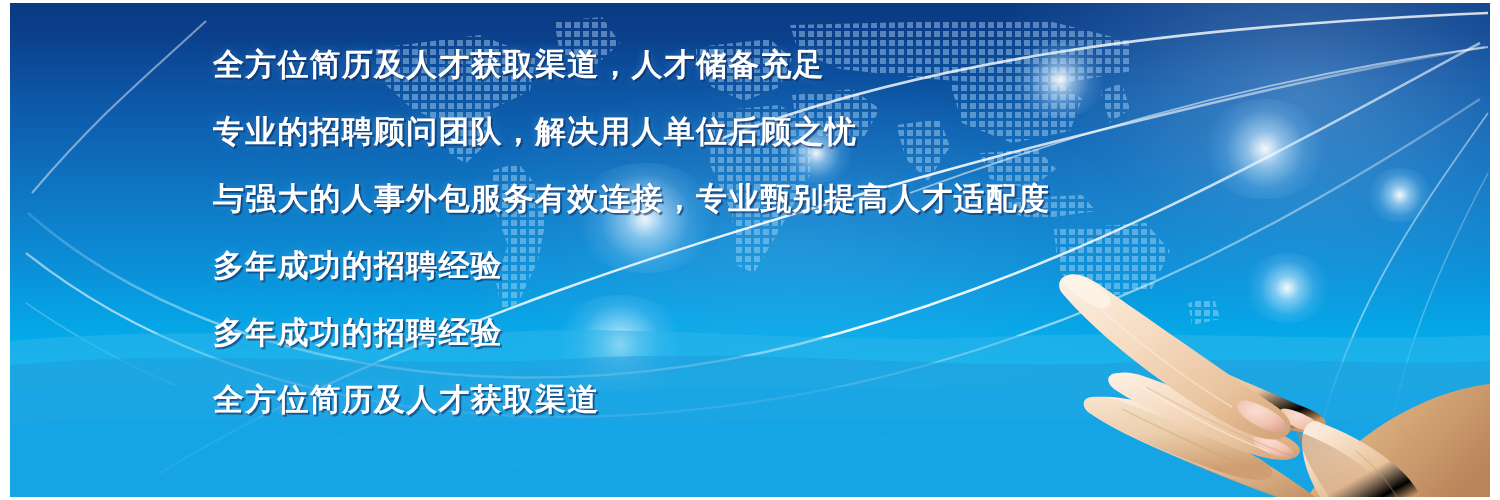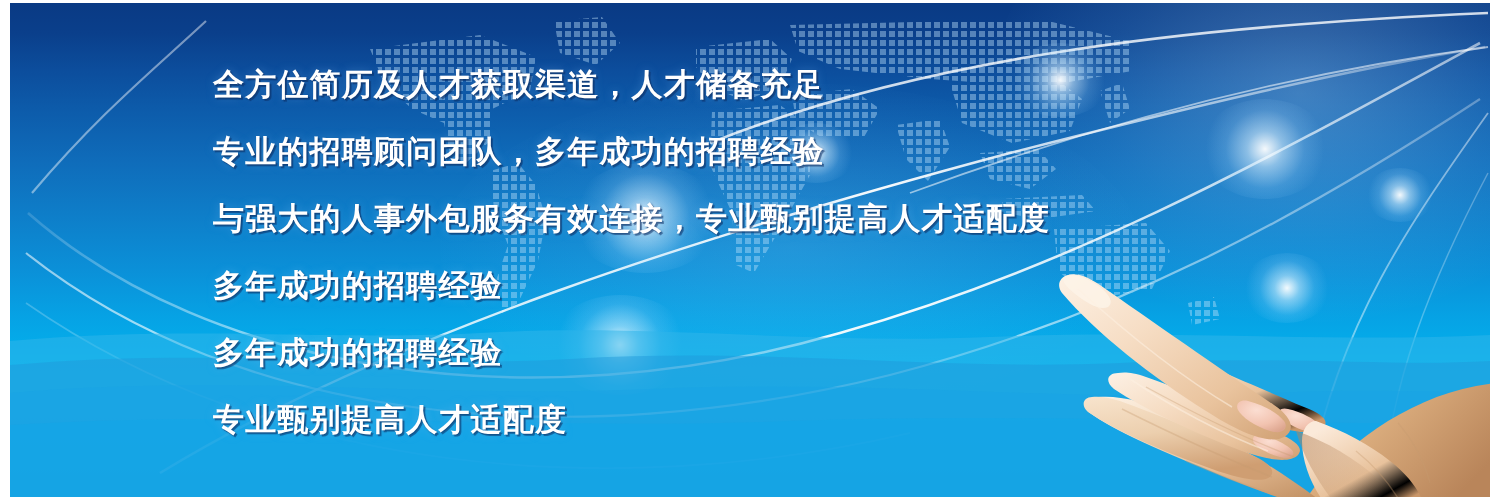--- a/index.html
+++ b/index.html
@@ -93,21 +93,21 @@
     pointer-events: none;
   }
 
   
   .waves { position: absolute; left: 0; bottom: 0; width: 1480px; height: 190px; }
 
   
   #headlines {
     position: absolute;
     left: 203px;
-    top: 48px;
+    top: 28px;
     width: 1180px;
   }
   .headline {
     display: block;
     height: 67px;
     line-height: 67px;
     color: #ffffff;
     font-size: 31px;
     font-weight: bold;
     letter-spacing: 1.2px;
@@ -323,21 +323,21 @@
       </g>
 
       <g stroke="#fdf0e2" stroke-opacity="0.55" fill="none" stroke-width="1.6">
         <path d="M52 34 C 96 74, 152 120, 206 152"></path>
         <path d="M104 124 C 146 152, 198 180, 242 196"></path>
       </g>
     </svg>
 
     <div id="headlines">
       <span class="headline">全方位简历及人才获取渠道，人才储备充足</span>
-      <span class="headline">专业的招聘顾问团队，多年成功的招聘经验</span>
+      <span class="headline">专业的招聘顾问团队，解决用人单位后顾之忧</span>
       <span class="headline">与强大的人事外包服务有效连接，专业甄别提高人才适配度</span>
       <span class="headline">多年成功的招聘经验</span>
       <span class="headline">多年成功的招聘经验</span>
-      <span class="headline">专业甄别提高人才适配度</span>
+      <span class="headline">全方位简历及人才获取渠道</span>
     </div>
 
   </div>
 </div>
 
 </body></html>

